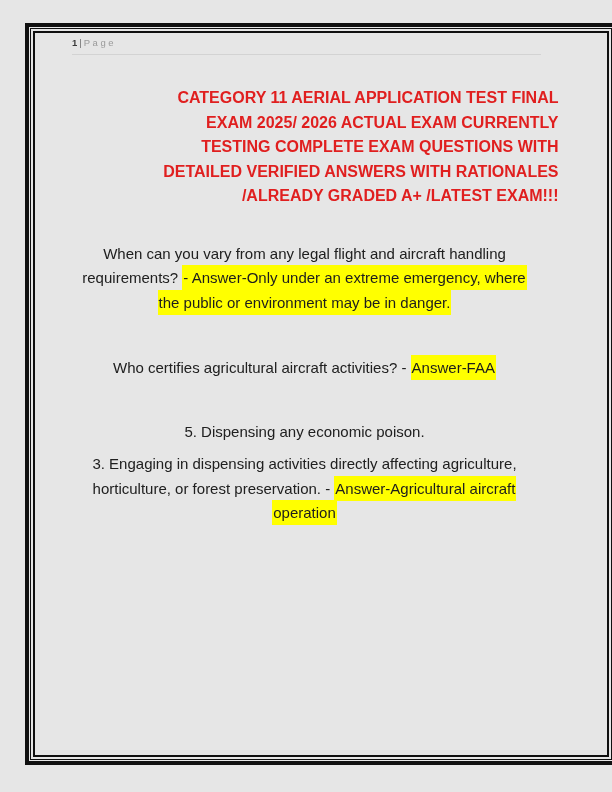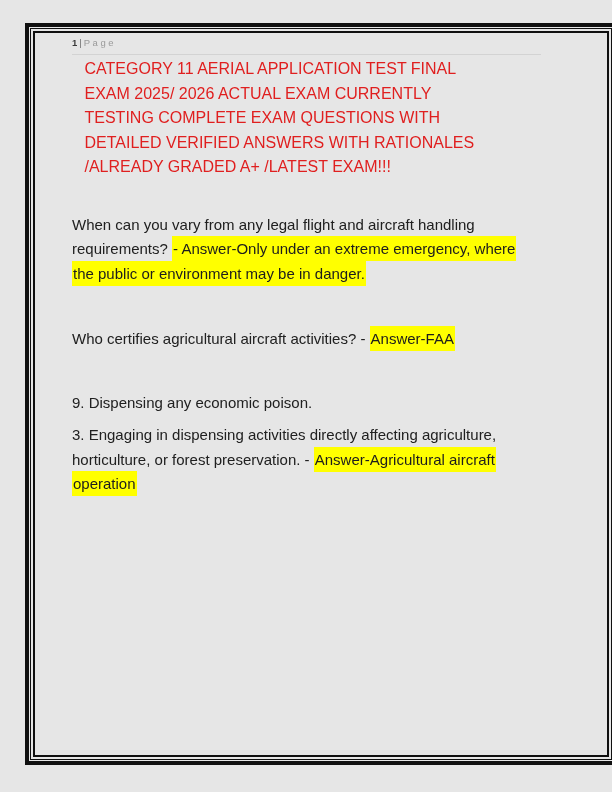--- a/index.html
+++ b/index.html
@@ -61,37 +61,37 @@
   .page-header .sep {
     color: #6e6e6e;
     margin: 0 2px 0 1px;
   }
   .page-header .lbl {
     letter-spacing: 2.5px;
     color: #9a9a9a;
   }
 
   .doc-title {
-    margin: 2px auto 33px auto;
+    margin: 31px auto 33px auto;
     width: 474px;
-    text-align: left;
+    text-align: right;
     color: var(--accent-red, #e01f1f);
     font-size: 16px;
-    font-weight: normal;
+    font-weight: bold;
     line-height: 24.5px;
     white-space: pre-line;
   }
 
   .doc-body {
     width: 465px;
     color: #202020;
     font-size: 15px;
     line-height: 24.7px;
   }
-  .para { margin: 0 0 7px 0; }
+  .para { margin: 0 0 7px 0; text-align: center; }
   .para.qa { margin-bottom: 40px; }
   .para:last-child { margin-bottom: 0; }
 
   mark.hl {
     background: var(--hl-yellow, #ffff00);
     color: #1d1d1d;
     padding: 4px 1px;
     -webkit-box-decoration-break: clone;
     box-decoration-break: clone;
   }
@@ -110,20 +110,20 @@
 
         <div class="doc-title">CATEGORY 11 AERIAL APPLICATION TEST FINAL
 EXAM 2025/ 2026 ACTUAL EXAM CURRENTLY
 TESTING COMPLETE EXAM QUESTIONS WITH
 DETAILED VERIFIED ANSWERS WITH RATIONALES
 /ALREADY GRADED A+ /LATEST EXAM!!!</div>
 
         <div class="doc-body">
             <p class="para qa"><span>When can you vary from any legal flight and aircraft handling requirements? </span><mark class="hl">- Answer-Only under an extreme emergency, where the public or environment may be in danger.</mark></p>
             <p class="para qa"><span>Who certifies agricultural aircraft activities? - </span><mark class="hl">Answer-FAA</mark></p>
-            <p class="para text"><span>9. Dispensing any economic poison.</span></p>
+            <p class="para text"><span>5. Dispensing any economic poison.</span></p>
             <p class="para text"><span>3. Engaging in dispensing activities directly affecting agriculture, horticulture, or forest preservation. - </span><mark class="hl">Answer-Agricultural aircraft operation</mark></p>
           </div>
 
       </div>
     </div>
   </div>
 </div>
 
 </body></html>

